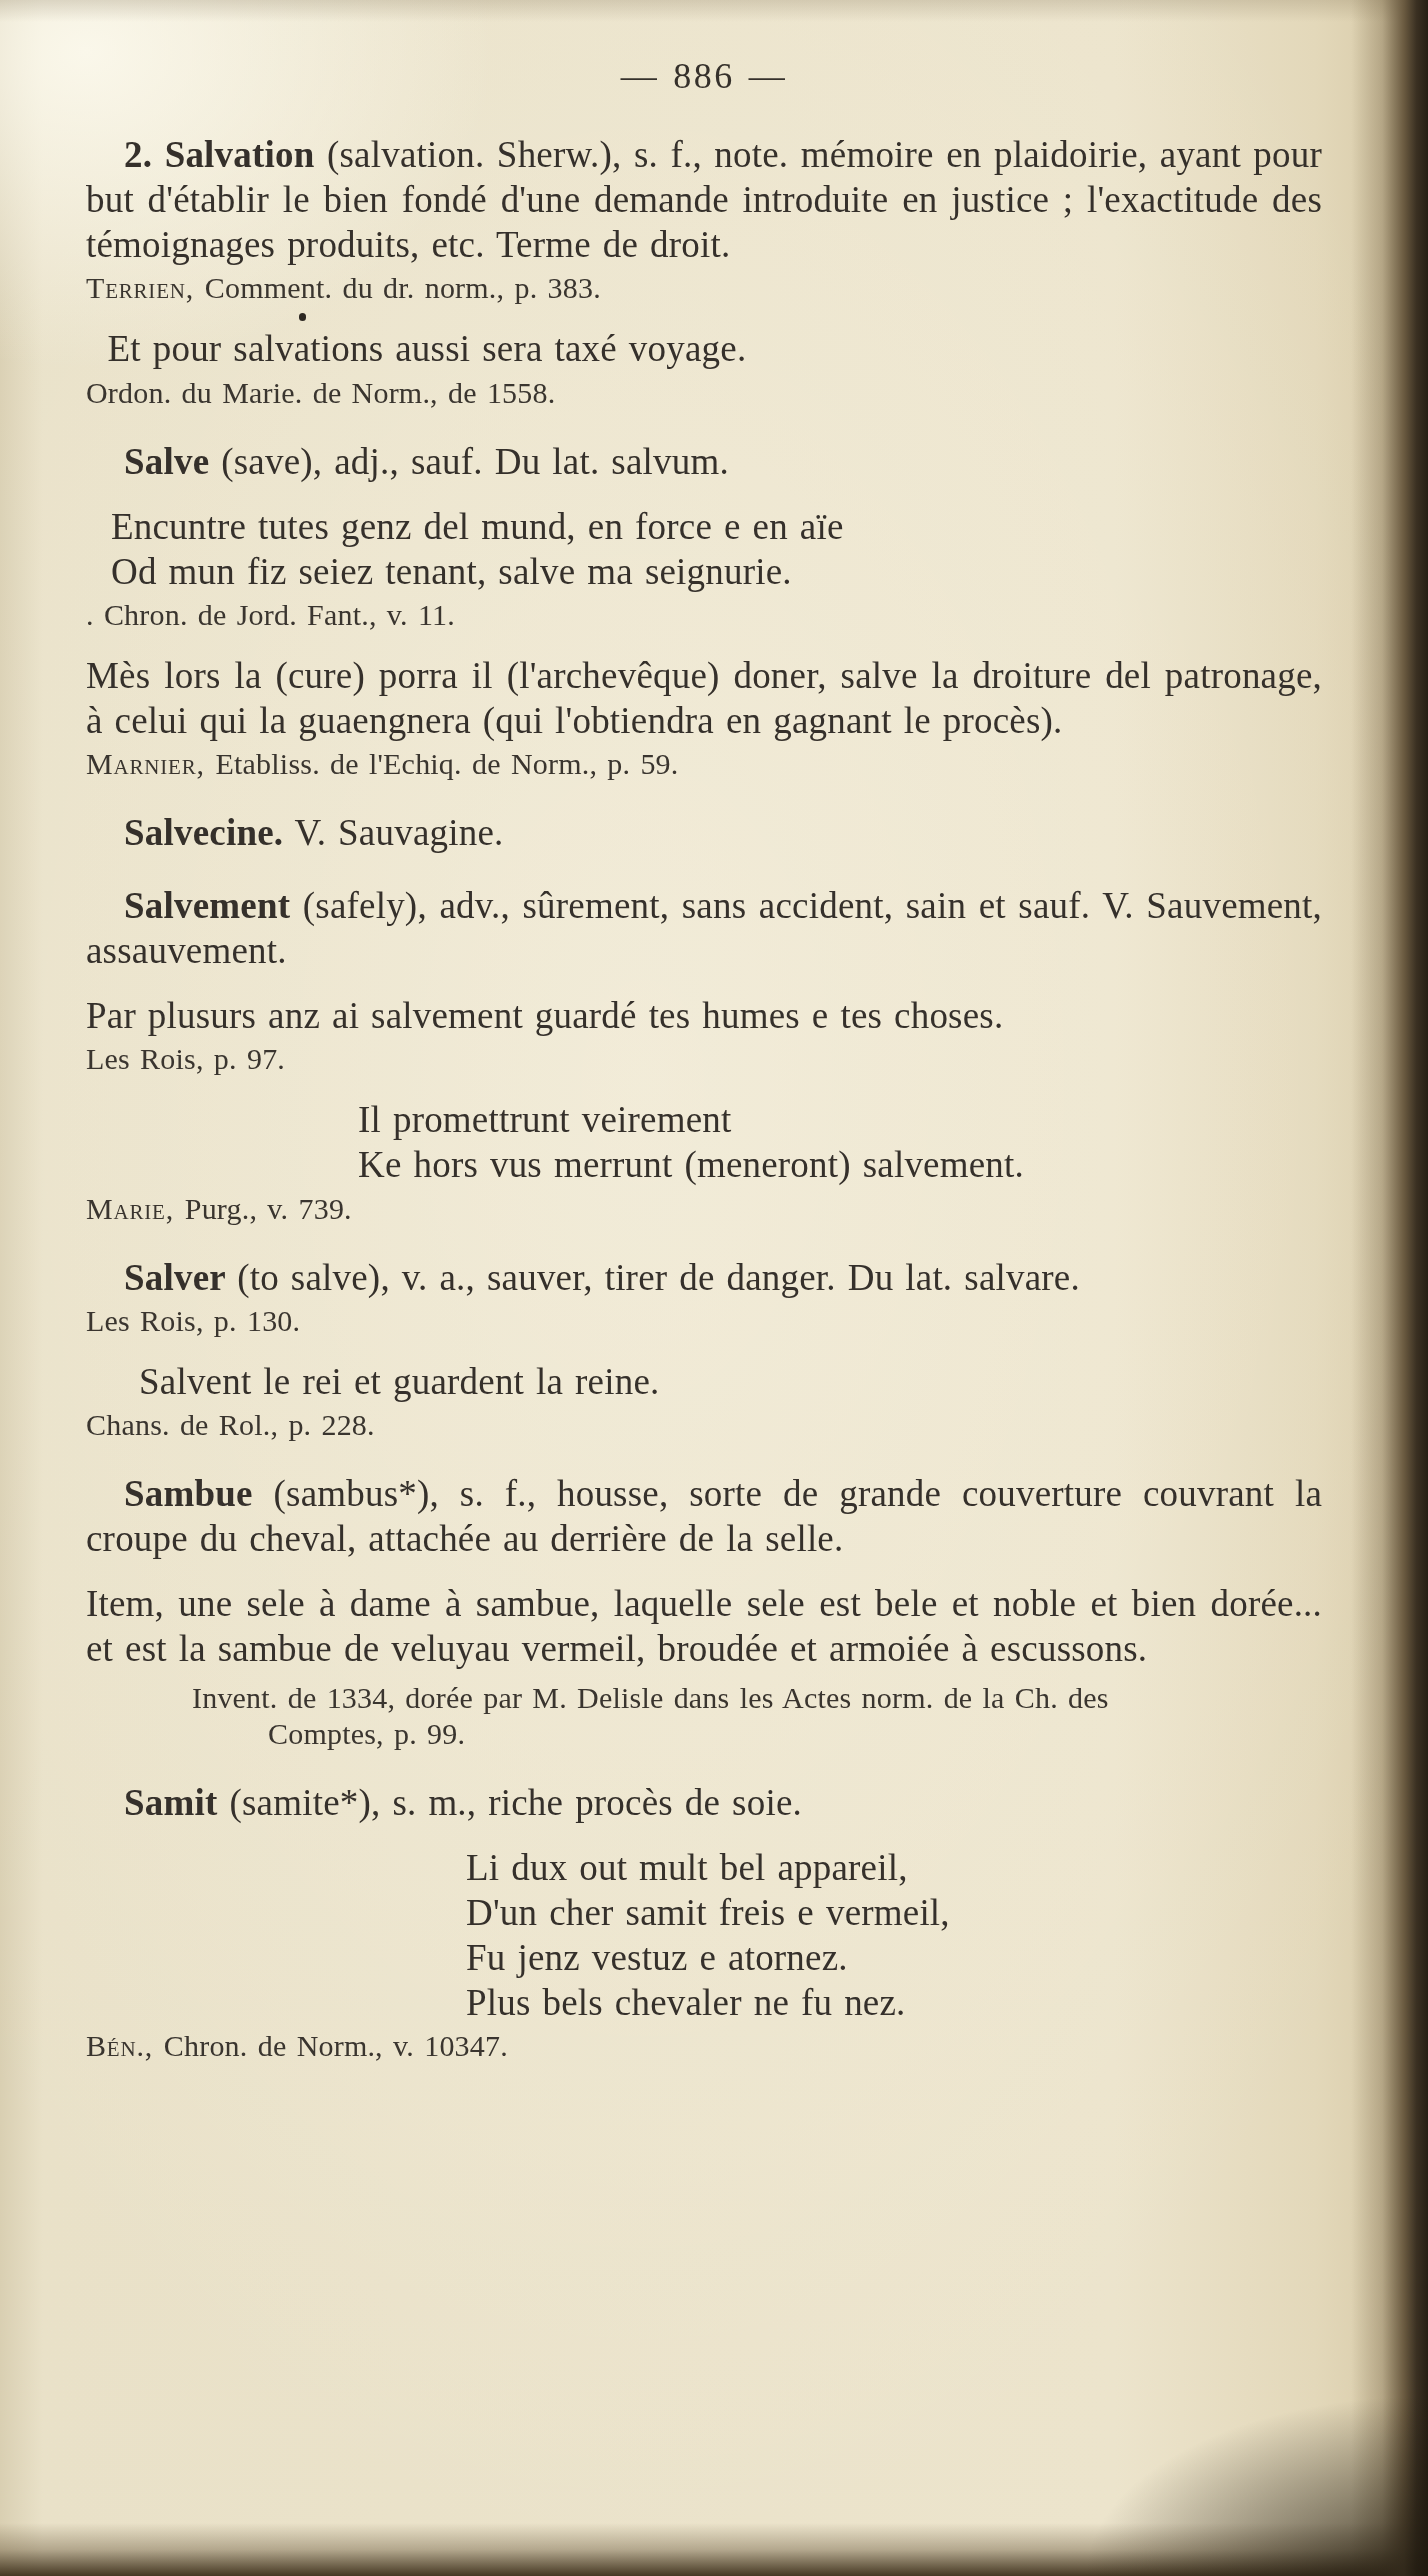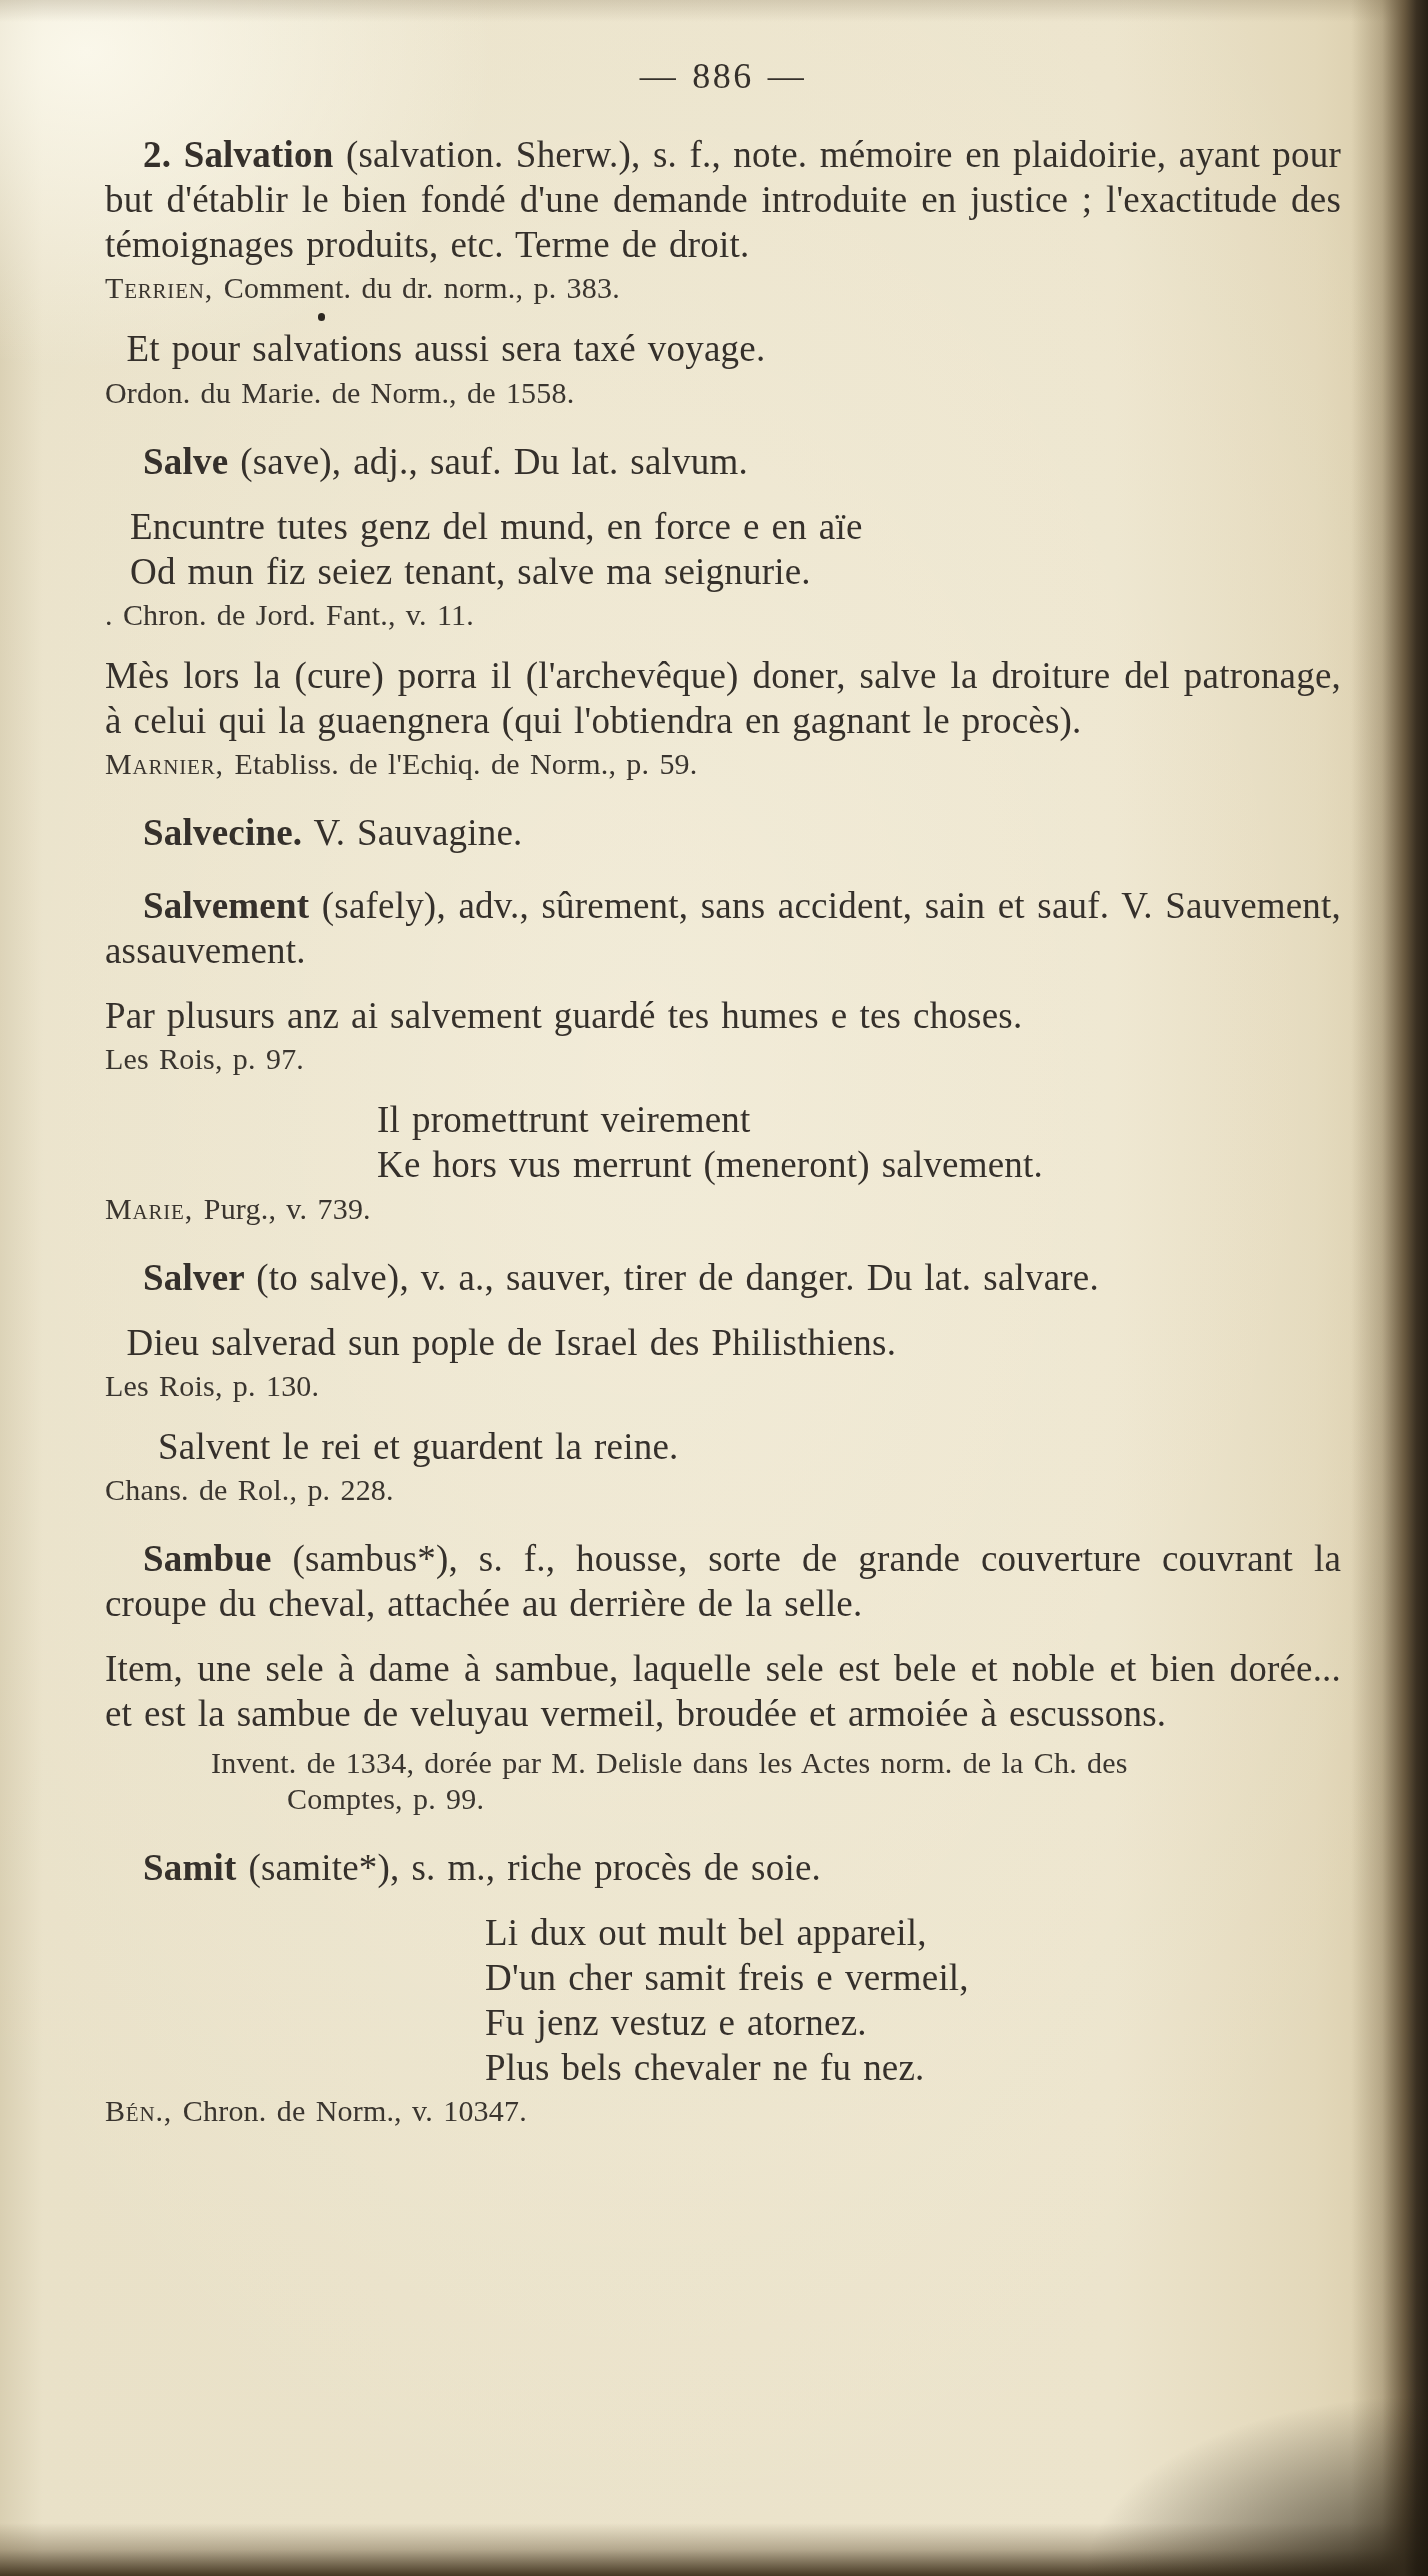--- a/index.html
+++ b/index.html
@@ -38,21 +38,21 @@
     z-index: 6;
   }
   .edge-top {
     position: absolute; left: 0; top: 0; width: 100%; height: 21.5px;
     background: linear-gradient(180deg, rgba(120,104,74,0.22) 0%, rgba(120,104,74,0) 100%);
     z-index: 4;
   }
 
   .content {
     position: absolute;
-    left: 105px; top: 54px;
+    left: 86px; top: 54px;
     width: 1236px;
     color: #35302b;
     font-size: 37px;
     line-height: 45px;
     letter-spacing: 0.2px;
     word-spacing: 2.5px;
     z-index: 2;
   }
   .pagenum {
     text-align: center;
@@ -134,21 +134,20 @@
         <div class="entry" data-name="entry-salvecine"><span class="b" data-name="text-segment">Salvecine.</span><span class="r" data-name="text-segment"> V. </span><span class="i" data-name="text-segment">Sauvagine.</span></div>
         <div class="entry" data-name="entry-salvement"><span class="b" data-name="text-segment">Salvement </span><span class="r" data-name="text-segment">(</span><span class="i" data-name="text-segment">safely), adv.,</span><span class="r" data-name="text-segment"> sûrement, sans accident, sain et sauf. V. </span><span class="i" data-name="text-segment">Sauvement, assauvement.</span></div>
         <div class="quote" data-name="quote-par-plusurs"><span class="r" data-name="text-segment">Par plusurs anz ai salvement guardé tes humes e tes choses.</span></div>
         <div class="citation" data-name="citation-les-rois-97"><span class="i" data-name="text-segment">Les Rois, </span><span class="r" data-name="text-segment">p. 97.</span></div>
         <div class="verse" data-name="verse-marie">
           <div class="line" data-name="verse-line">Il promettrunt veirement</div>
           <div class="line" data-name="verse-line">Ke hors vus merrunt (meneront) salvement.</div>
         </div>
         <div class="citation" data-name="citation-marie"><span class="sc" data-name="text-segment">Marie, </span><span class="i" data-name="text-segment">Purg., </span><span class="r" data-name="text-segment">v. 739.</span></div>
         <div class="entry" data-name="entry-salver"><span class="b" data-name="text-segment">Salver </span><span class="r" data-name="text-segment">(</span><span class="i" data-name="text-segment">to salve), v. a.,</span><span class="r" data-name="text-segment"> sauver, tirer de danger. Du lat. </span><span class="i" data-name="text-segment">salvare.</span></div>
-        <div class="quote" data-name="quote-dieu"><span class="r" data-name="text-segment">Dieu salverad sun pople de Israel des Philisthiens.</span></div>
         <div class="citation" data-name="citation-les-rois-130"><span class="i" data-name="text-segment">Les Rois, </span><span class="r" data-name="text-segment">p. 130.</span></div>
         <div class="quote" data-name="quote-salvent"><span class="r" data-name="text-segment">Salvent le rei et guardent la reine.</span></div>
         <div class="citation" data-name="citation-chans"><span class="i" data-name="text-segment">Chans. de Rol., </span><span class="r" data-name="text-segment">p. 228.</span></div>
         <div class="entry" data-name="entry-sambue"><span class="b" data-name="text-segment">Sambue </span><span class="r" data-name="text-segment">(</span><span class="i" data-name="text-segment">sambus*), s. f.,</span><span class="r" data-name="text-segment"> housse, sorte de grande couverture couvrant la croupe du cheval, attachée au derrière de la selle.</span></div>
         <div class="para" data-name="para-item"><span class="r" data-name="text-segment">Item, une sele à dame à sambue, laquelle sele est bele et noble et bien dorée... et est la sambue de veluyau vermeil, broudée et armoiée à escussons.</span></div>
         <div class="citation" data-name="citation-invent"><span class="i" data-name="text-segment">Invent. de 1334, </span><span class="r" data-name="text-segment">dorée par M. Delisle dans les </span><span class="i" data-name="text-segment">Actes norm. de la Ch. des Comptes, </span><span class="r" data-name="text-segment">p. 99.</span></div>
         <div class="entry" data-name="entry-samit"><span class="b" data-name="text-segment">Samit </span><span class="r" data-name="text-segment">(</span><span class="i" data-name="text-segment">samite*), s. m.,</span><span class="r" data-name="text-segment"> riche procès de soie.</span></div>
         <div class="verse" data-name="verse-ben">
           <div class="line" data-name="verse-line">Li dux out mult bel appareil,</div>
           <div class="line" data-name="verse-line">D'un cher samit freis e vermeil,</div>

